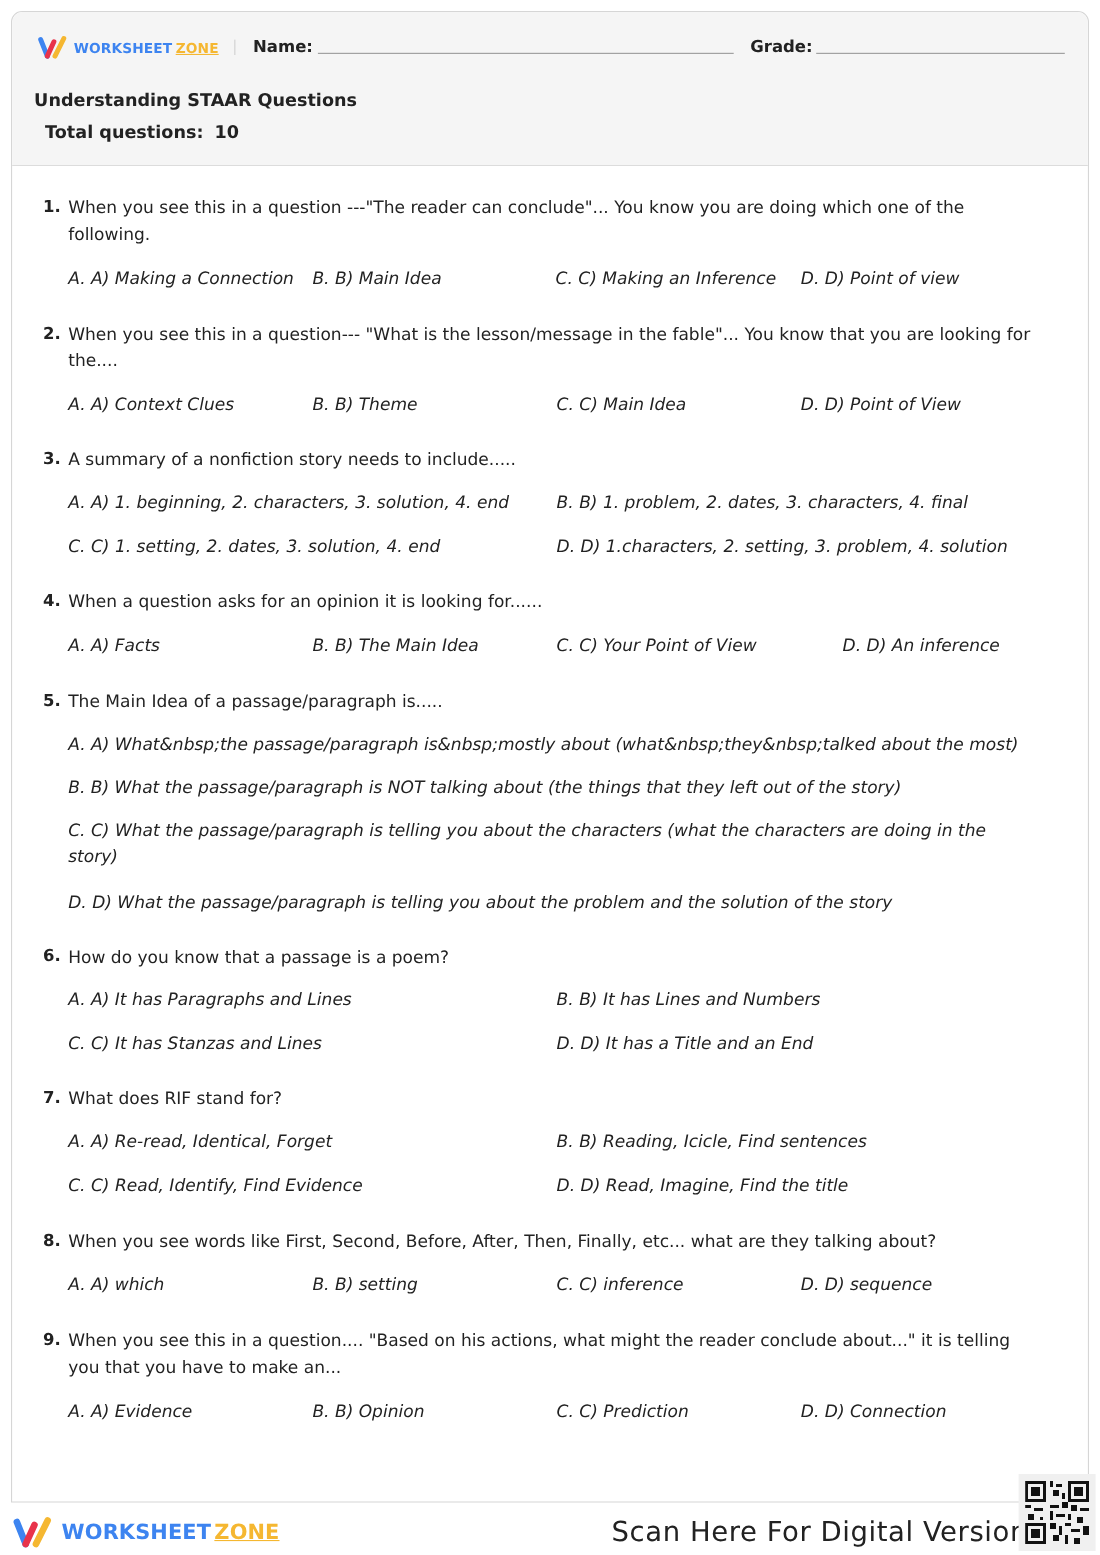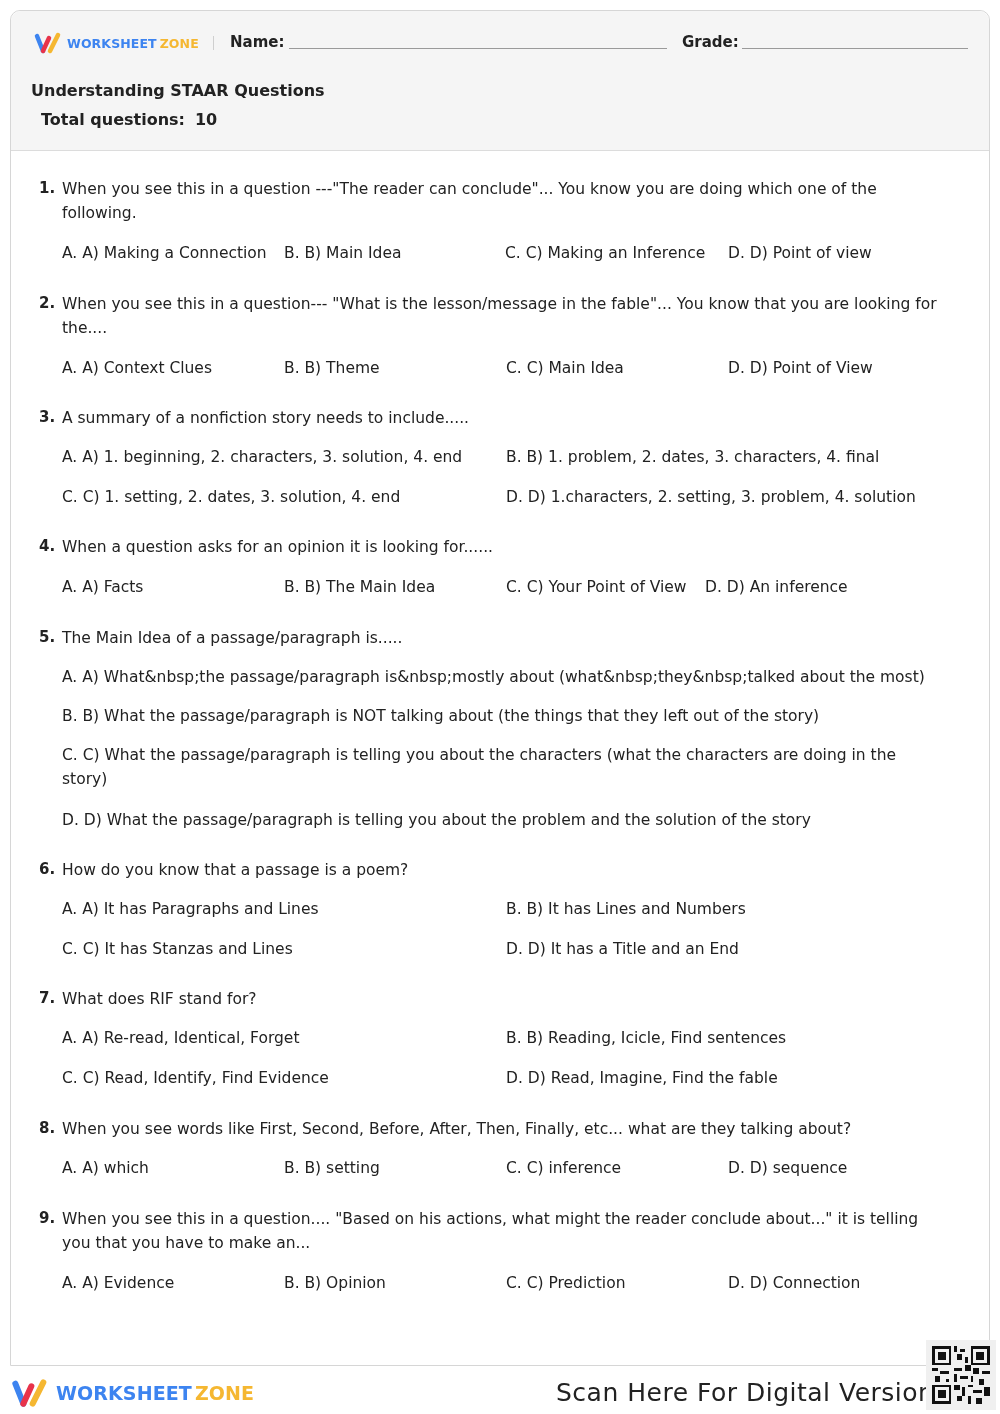--- a/index.html
+++ b/index.html
@@ -11,33 +11,33 @@
       border: 1px solid #d6d6d6; border-radius: 10px 10px 0 0; background: #fff;
     }
     .header {
       height: 140px; background: #f5f5f5; border-bottom: 1px solid #dcdcdc;
       border-radius: 10px 10px 0 0; position: relative;
     }
     .logo { position: absolute; left: 22px; top: 20px; display: flex; align-items: center; }
     .logo svg { width: 30px; height: 24px; }
     .logo-text { font-family: "DejaVu Sans", sans-serif; font-weight: bold; font-size: 12.5px; letter-spacing: 0.1px; margin-left: 4px; }
     .logo-text .w { color: #3d84f0; }
-    .logo-text .z { color: #f5b731; margin-left: 3px; }
+    .logo-text .z { color: #f5b731; margin-left: 3px; text-decoration: underline; }
     .sep { position: absolute; left: 202px; top: 25px; width: 1px; height: 14px; background: #cfcfcf; }
     .field-label { position: absolute; top: 22px; font-weight: bold; font-size: 15px; color: #222; }
     .field-line { position: absolute; top: 37px; height: 1px; background: #9a9a9a; }
     .title { position: absolute; left: 20px; top: 70px; font-weight: bold; font-size: 16px; color: #222; }
     .total { position: absolute; left: 20px; top: 99px; font-weight: bold; font-size: 16px; color: #222; margin-left: 10px; }
     .total .num { margin-left: 10px; }
 
     .content { position: absolute; left: 0; top: 140px; width: 980px; }
     .q { position: absolute; left: 0; width: 980px; }
     .q-num { position: absolute; left: 28px; font-weight: bold; font-size: 15px; color: #222; }
     .q-text { position: absolute; left: 51px; width: 880px; font-size: 15.5px; line-height: 24px; color: #222; }
-    .opt { position: absolute; font-size: 15.5px; line-height: 24px; color: #222; white-space: nowrap; }
+    .opt { position: absolute; font-size: 15.5px; line-height: 24px; color: #222; white-space: nowrap; font-style: italic; }
     .opt.wrap { white-space: normal; width: 880px; }
 
     .footer-logo { position: absolute; left: 10px; top: 1376px; display: flex; align-items: center; }
     .footer-logo svg { width: 40px; height: 34px; }
     .footer-logo .logo-text { font-size: 19px; margin-left: 6px; }
     .scan { position: absolute; left: 556px; top: 1378px; font-size: 25px; color: #222; letter-spacing: 0.5px; }
     .qr { position: absolute; left: 926px; top: 1340px; width: 70px; height: 70px; background: #f0f0f0; padding: 6px; }
     .qr svg { width: 58px; height: 58px; }
   </style>
 </head>
@@ -92,21 +92,21 @@
       <span class="opt" style="left:51px;top:77px">C. C) 1. setting, 2. dates, 3. solution, 4. end</span>
       <span class="opt" style="left:495px;top:77px">D. D) 1.characters, 2. setting, 3. problem, 4. solution</span>
     </div>
 
     <div class="q" style="top:386px">
       <span class="q-num" style="top:0">4.</span>
       <div class="q-text" style="top:-2px">When a question asks for an opinion it is looking for......</div>
       <span class="opt" style="left:51px;top:38px">A. A) Facts</span>
       <span class="opt" style="left:273px;top:38px">B. B) The Main Idea</span>
       <span class="opt" style="left:495px;top:38px">C. C) Your Point of View</span>
-      <span class="opt" style="left:694px;top:38px">D. D) An inference</span>
+      <span class="opt" style="left:755px;top:38px">D. D) An inference</span>
     </div>
 
     <div class="q" style="top:477px">
       <span class="q-num" style="top:0">5.</span>
       <div class="q-text" style="top:-2px">The Main Idea of a passage/paragraph is.....</div>
       <span class="opt" style="left:51px;top:37px">A. A) What&amp;nbsp;the passage/paragraph is&amp;nbsp;mostly about (what&amp;nbsp;they&amp;nbsp;talked about the most)</span>
       <span class="opt" style="left:51px;top:76px">B. B) What the passage/paragraph is NOT talking about (the things that they left out of the story)</span>
       <span class="opt wrap" style="left:51px;top:115px">C. C) What the passage/paragraph is telling you about the characters (what the characters are doing in the story)</span>
       <span class="opt" style="left:51px;top:180px">D. D) What the passage/paragraph is telling you about the problem and the solution of the story</span>
     </div>
@@ -119,21 +119,21 @@
       <span class="opt" style="left:51px;top:77px">C. C) It has Stanzas and Lines</span>
       <span class="opt" style="left:495px;top:77px">D. D) It has a Title and an End</span>
     </div>
 
     <div class="q" style="top:838px">
       <span class="q-num" style="top:0">7.</span>
       <div class="q-text" style="top:-2px">What does RIF stand for?</div>
       <span class="opt" style="left:51px;top:37px">A. A) Re-read, Identical, Forget</span>
       <span class="opt" style="left:495px;top:37px">B. B) Reading, Icicle, Find sentences</span>
       <span class="opt" style="left:51px;top:77px">C. C) Read, Identify, Find Evidence</span>
-      <span class="opt" style="left:495px;top:77px">D. D) Read, Imagine, Find the fable</span>
+      <span class="opt" style="left:495px;top:77px">D. D) Read, Imagine, Find the title</span>
     </div>
 
     <div class="q" style="top:968px">
       <span class="q-num" style="top:0">8.</span>
       <div class="q-text" style="top:-2px">When you see words like First, Second, Before, After, Then, Finally, etc... what are they talking about?</div>
       <span class="opt" style="left:51px;top:37px">A. A) which</span>
       <span class="opt" style="left:273px;top:37px">B. B) setting</span>
       <span class="opt" style="left:495px;top:37px">C. C) inference</span>
       <span class="opt" style="left:717px;top:37px">D. D) sequence</span>
     </div>

